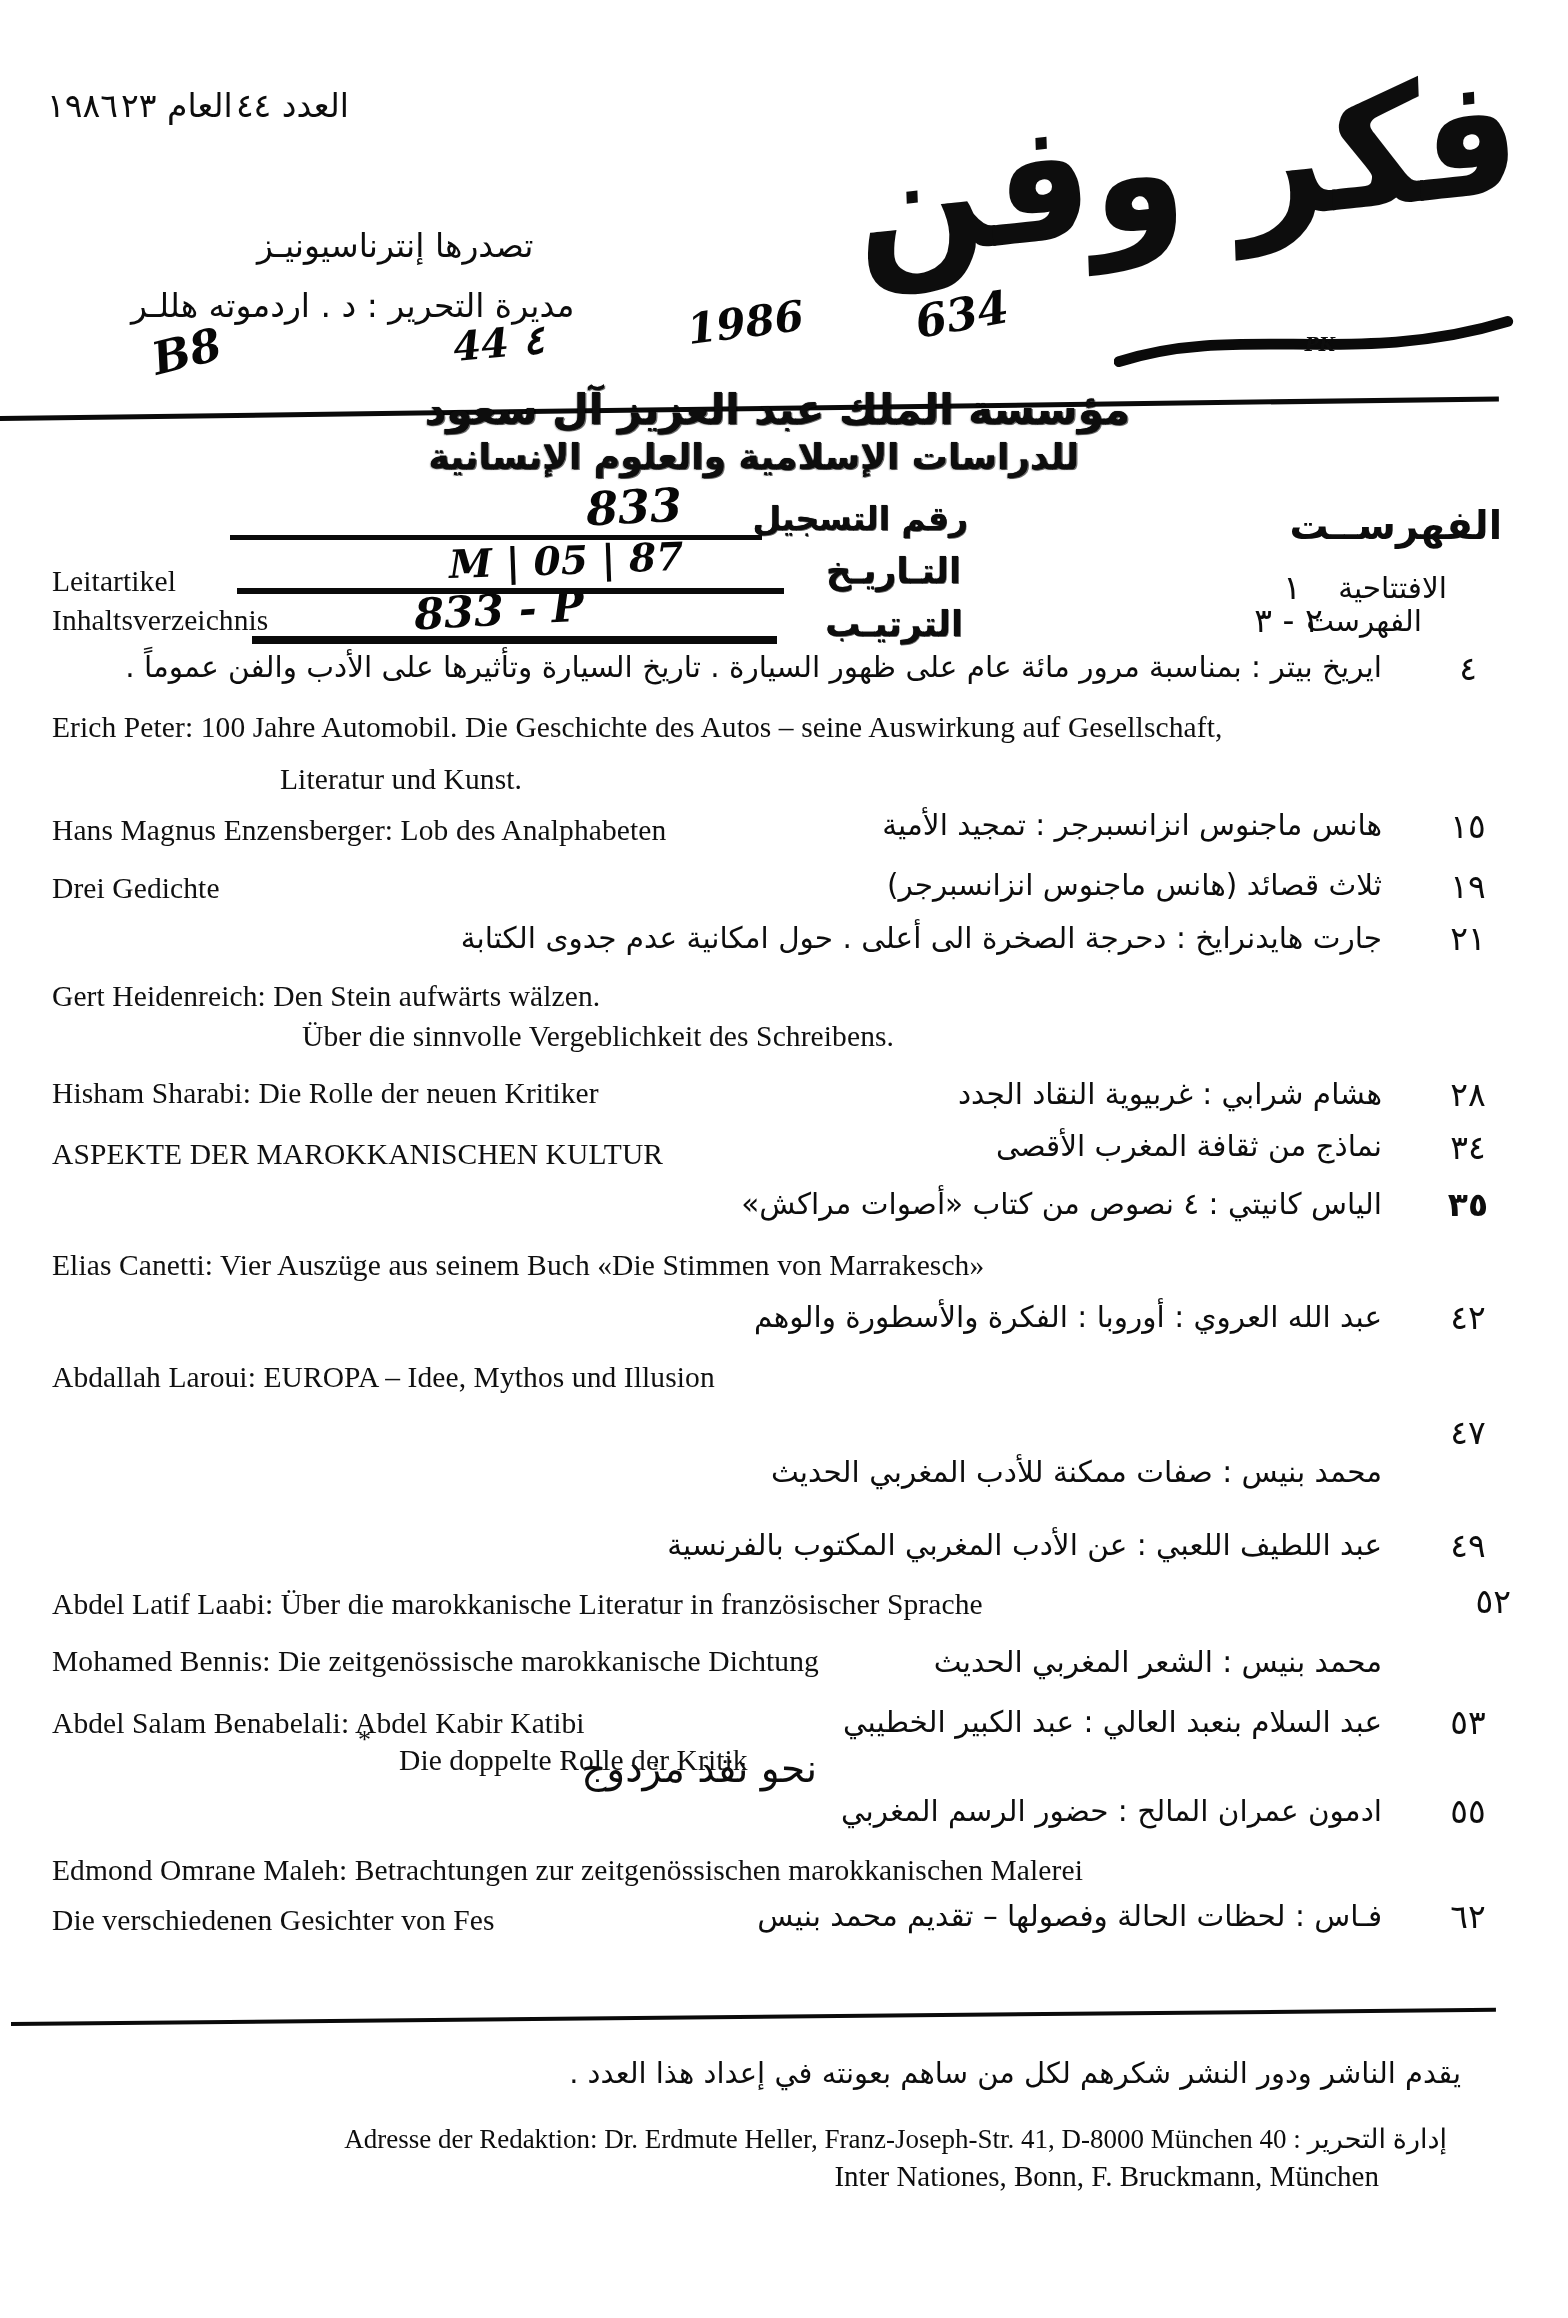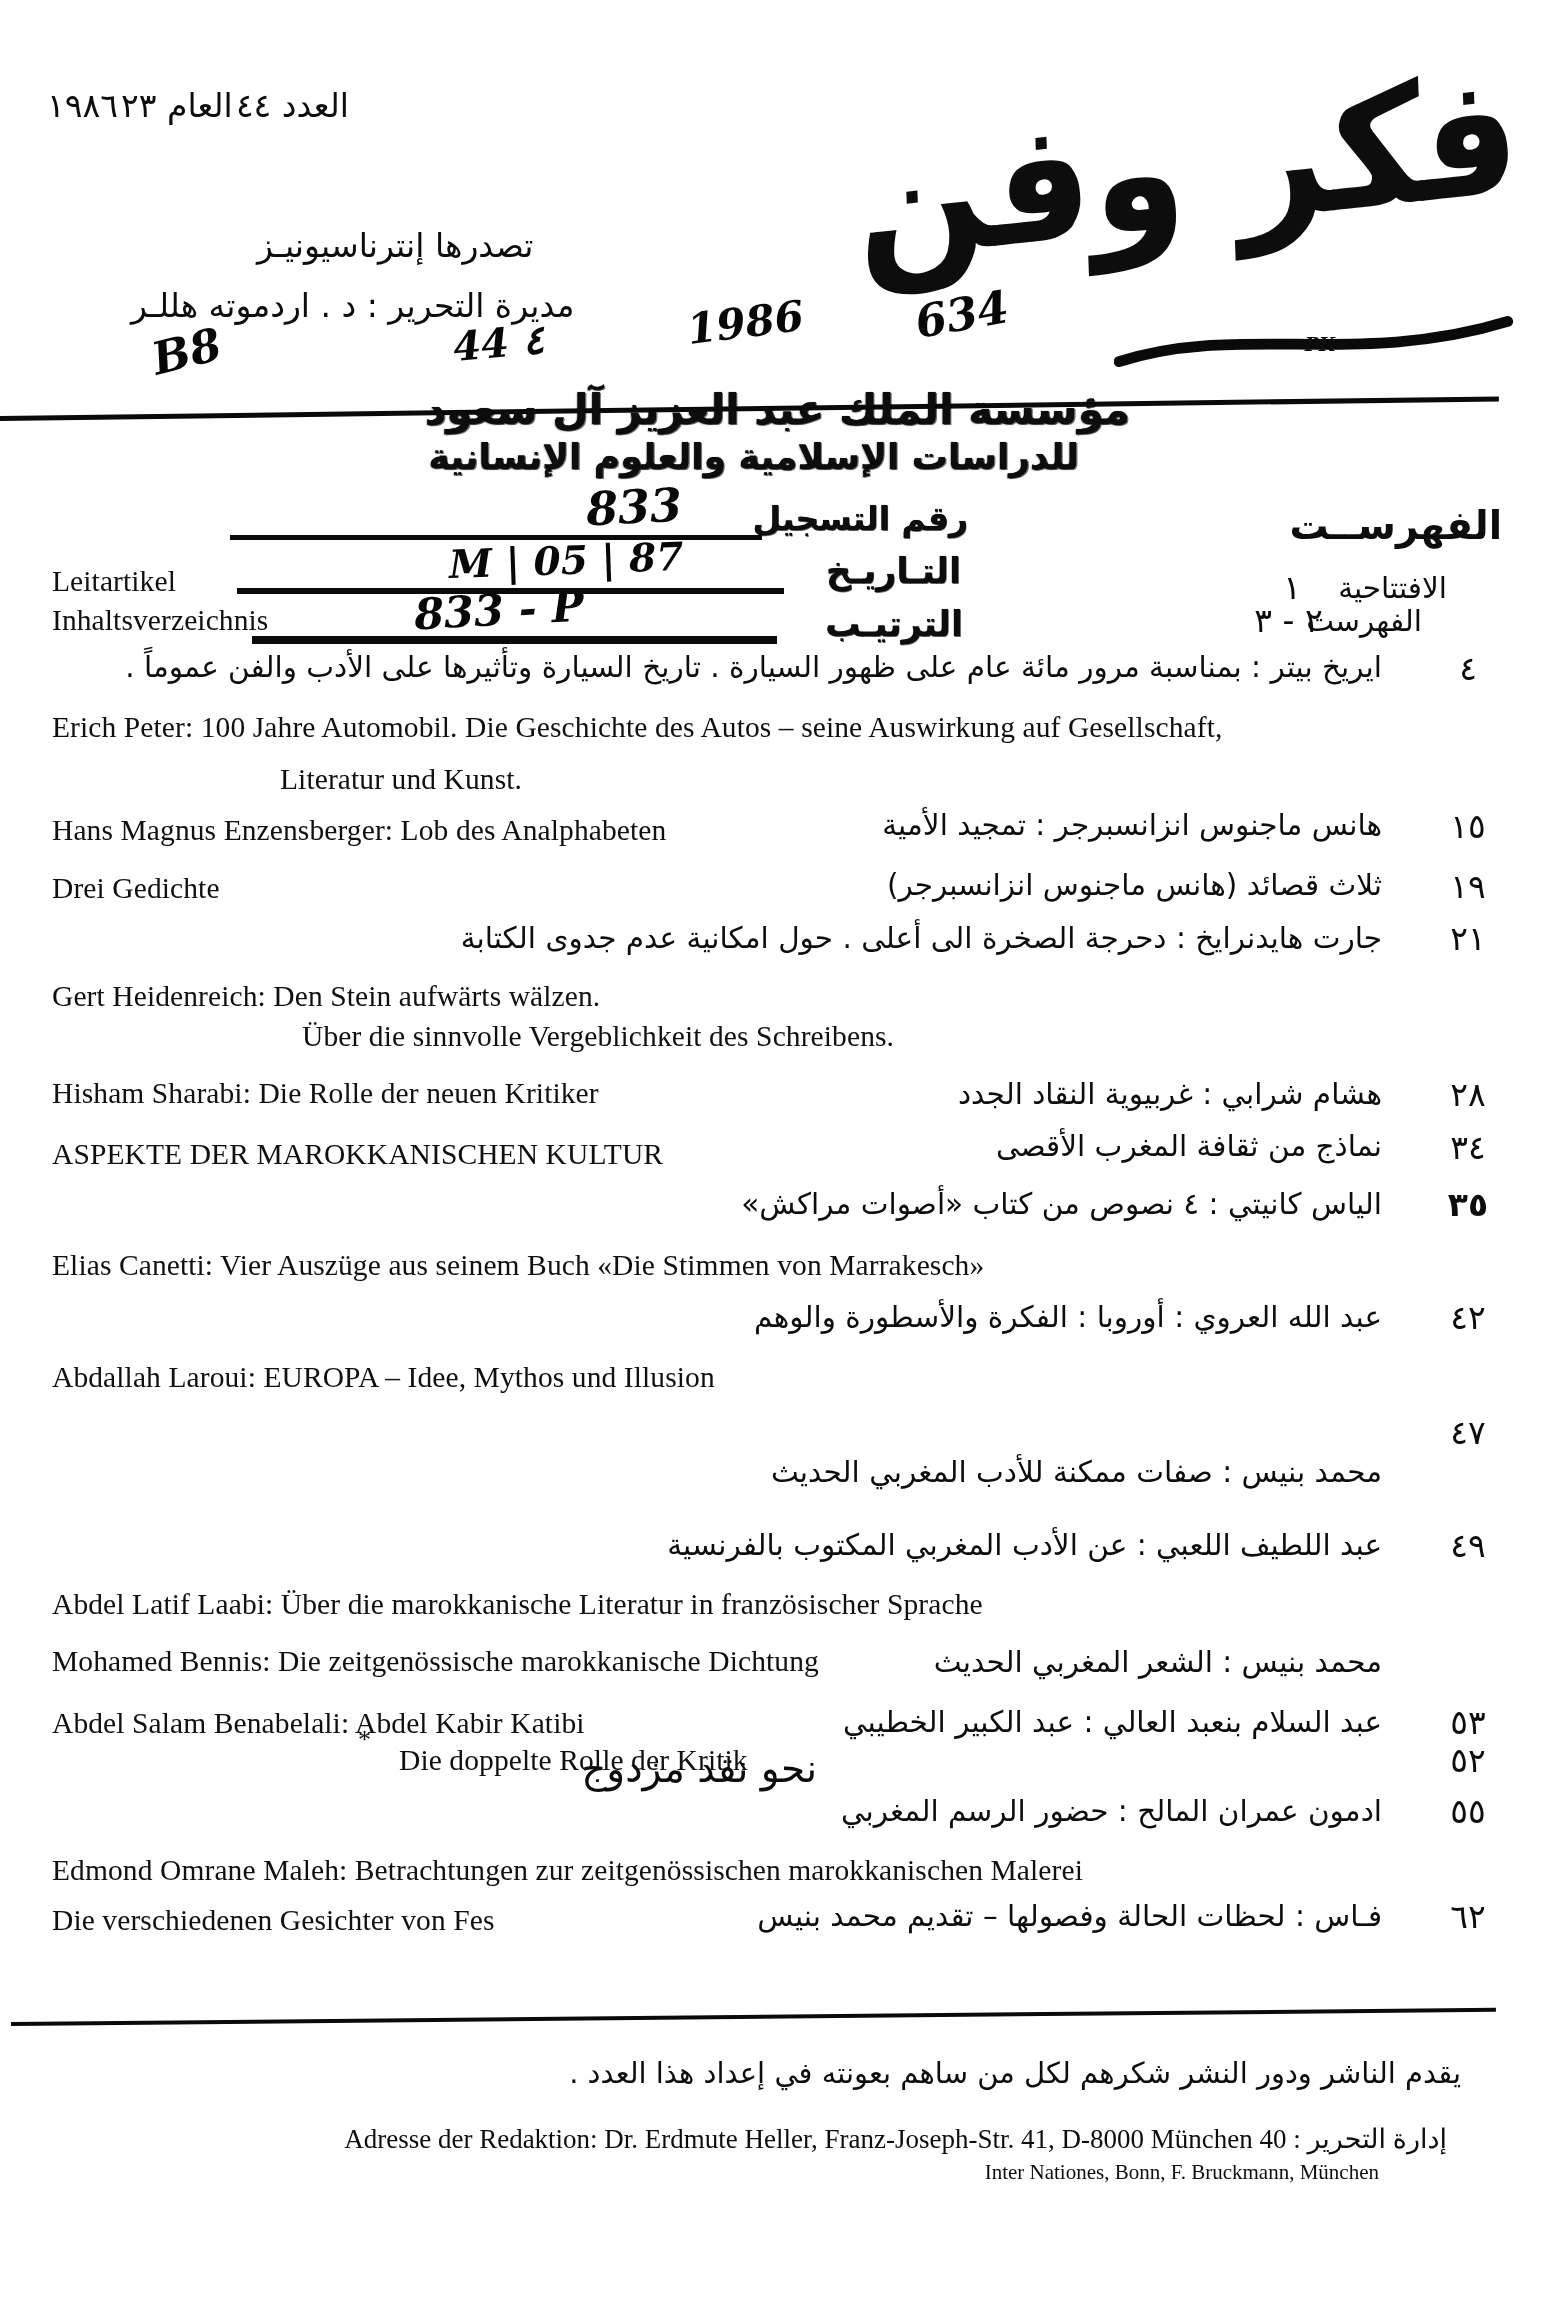--- a/index.html
+++ b/index.html
@@ -111,37 +111,37 @@
   <div class="abs de de-entry" style="top:1361px;">Abdallah Laroui: EUROPA – Idee, Mythos und Illusion</div>
 
   <div class="abs ar ar-entry" style="top:1452px;">محمد بنيس : صفات ممكنة للأدب المغربي الحديث</div>
   <div class="abs ar num" style="top:1413px;">٤٧</div>
 
   <div class="abs ar ar-entry" style="top:1525px;">عبد اللطيف اللعبي : عن الأدب المغربي المكتوب بالفرنسية</div>
   <div class="abs ar num" style="top:1526px;">٤٩</div>
   <div class="abs de de-entry" style="top:1588px;">Abdel Latif Laabi: Über die marokkanische Literatur in französischer Sprache</div>
 
   <div class="abs ar ar-entry" style="top:1642px;">محمد بنيس : الشعر المغربي الحديث</div>
-  <div class="abs ar num" style="top:1741px;">٥٢</div>
+  <div class="abs ar num" style="top:1582px;text-align:right;">٥٢</div>
   <div class="abs de de-entry" style="top:1645px;">Mohamed Bennis: Die zeitgenössische marokkanische Dichtung</div>
 
   <div class="abs ar ar-entry" style="top:1702px;">عبد السلام بنعبد العالي : عبد الكبير الخطيبي</div>
   <div class="abs ar num" style="top:1703px;">٥٣</div>
   <div class="abs de de-entry" style="top:1707px;">Abdel Salam Benabelali: Abdel Kabir Katibi</div>
   <div class="abs ar" style="top:1746px;right:752px;font-size:39px;white-space:nowrap;">نحو نقد مزدوج</div>
   <div class="abs de" style="top:1725px;left:358px;font-size:26px;">*</div>
   <div class="abs de de-entry" style="top:1744px;left:399px;">Die doppelte Rolle der Kritik</div>
 
   <div class="abs ar ar-entry" style="top:1791px;">ادمون عمران المالح : حضور الرسم المغربي</div>
   <div class="abs ar num" style="top:1792px;">٥٥</div>
   <div class="abs de de-entry" style="top:1854px;">Edmond Omrane Maleh: Betrachtungen zur zeitgenössischen marokkanischen Malerei</div>
 
   <div class="abs ar ar-entry" style="top:1896px;">فـاس : لحظات الحالة وفصولها – تقديم محمد بنيس</div>
   <div class="abs ar num" style="top:1897px;">٦٢</div>
   <div class="abs de de-entry" style="top:1904px;">Die verschiedenen Gesichter von Fes</div>
 
   <div class="abs rule" style="left:10.8px;top:2022px;width:1485px;height:4.3px;transform:rotate(-0.55deg);"></div>
   <div class="abs ar" style="right:108px;top:2044px;font-size:29px;white-space:nowrap;margin-top:12px;">يقدم الناشر ودور النشر شكرهم لكل من ساهم بعونته في إعداد هذا العدد .</div>
   <div class="abs footer-line" style="right:122px;top:2123px;">Adresse der Redaktion: Dr. Erdmute Heller, Franz-Joseph-Str. 41, D-8000 München 40 : إدارة التحرير</div>
-  <div class="abs footer-line" style="right:190px;top:2160px;font-size:21px;">Inter Nationes, Bonn, F. Bruckmann, München</div>
+  <div class="abs footer-line" style="right:190px;top:2160px;font-size:29px;">Inter Nationes, Bonn, F. Bruckmann, München</div>
 
 </div>
 
 
 </body></html>

